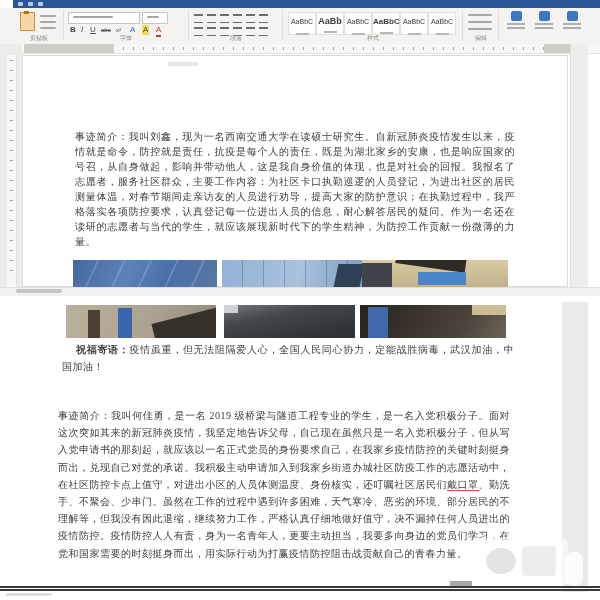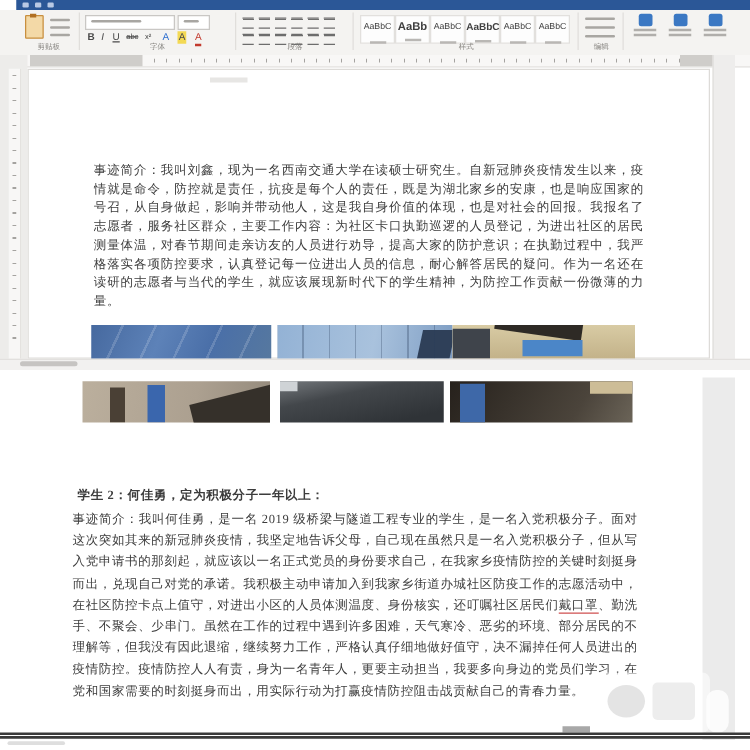--- a/index.html
+++ b/index.html
@@ -196,22 +196,22 @@
     <span class="wedge"></span>
   </div>
   <div class="abs photo q2" title="dark gray slab">
       <span class="lite"></span>
     </div>
   <div class="abs photo q3" title="person in blue beside dark wall">
     <span class="fig"></span>
     <span class="tan"></span>
   </div>
 
-
-  <div class="abs doctext h2line">学生 2：何佳勇，定为积极分子一年以上：</div>
+  <div class="abs doctext caption2"><b>祝福寄语：</b><span>疫情虽重，但无法阻隔爱人心，全国人民同心协力，定能战胜病毒，武汉加油，中国加油！</span></div>
+
   <div class="abs doctext body2"><span>事迹简介：我叫何佳勇，是一名 2019 级桥梁与隧道工程专业的学生，是一名入党积极分子。面对这次突如其来的新冠肺炎疫情，我坚定地告诉父母，自己现在虽然只是一名入党积极分子，但从写入党申请书的那刻起，就应该以一名正式党员的身份要求自己，在我家乡疫情防控的关键时刻挺身而出，兑现自己对党的承诺。我积极主动申请加入到我家乡街道办城社区防疫工作的志愿活动中，在社区防控卡点上值守，对进出小区的人员体测温度、身份核实，还叮嘱社区居民们</span><span class="spellmark">戴口罩</span><span>、勤洗手、不聚会、少串门。虽然在工作的过程中遇到许多困难，天气寒冷、恶劣的环境、部分居民的不理解等，但我没有因此退缩，继续努力工作，严格认真仔细地做好值守，决不漏掉任何人员进出的疫情防控。疫情防控人人有责，身为一名青年人，更要主动担当，我要多向身边的党员们学习，在党和国家需要的时刻挺身而出，用实际行动为打赢疫情防控阻击战贡献自己的青春力量。</span></div>
 
   <div class="abs watermark">
       <span class="wm1"></span>
       <span class="wm2"></span>
     </div>
   <div class="abs stripglyph"></div>
   <div class="abs botblock"></div>
   <div class="abs botline"></div>
   <div class="abs botsmudge"></div>

